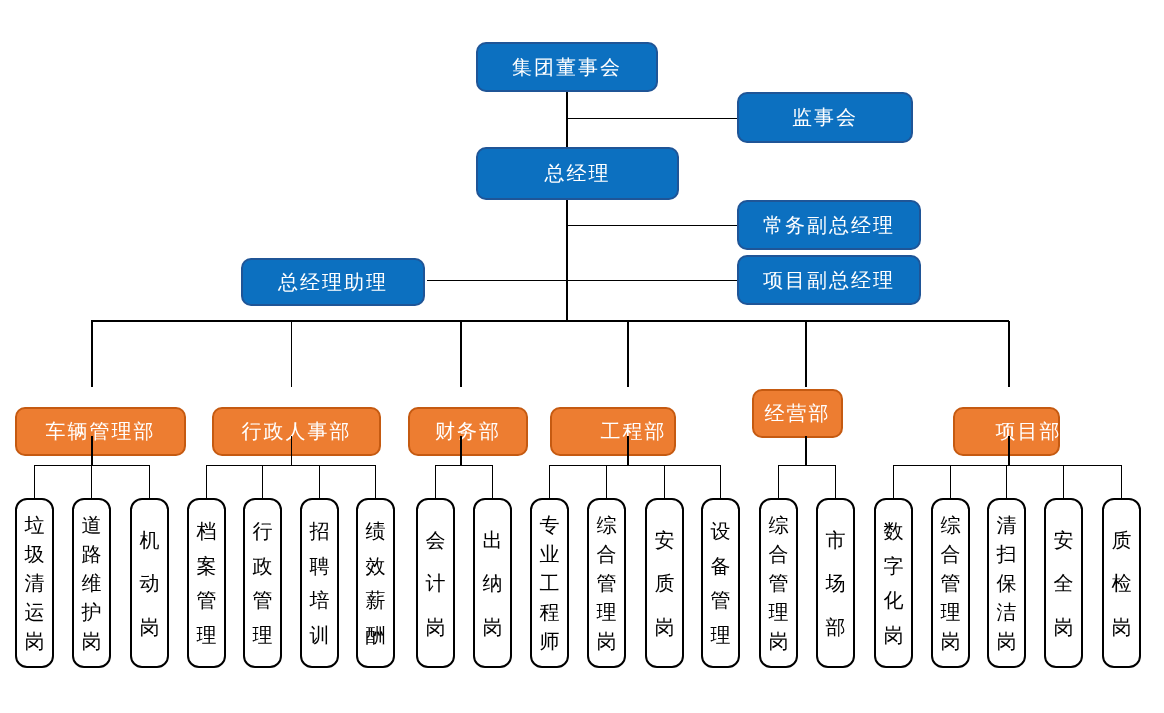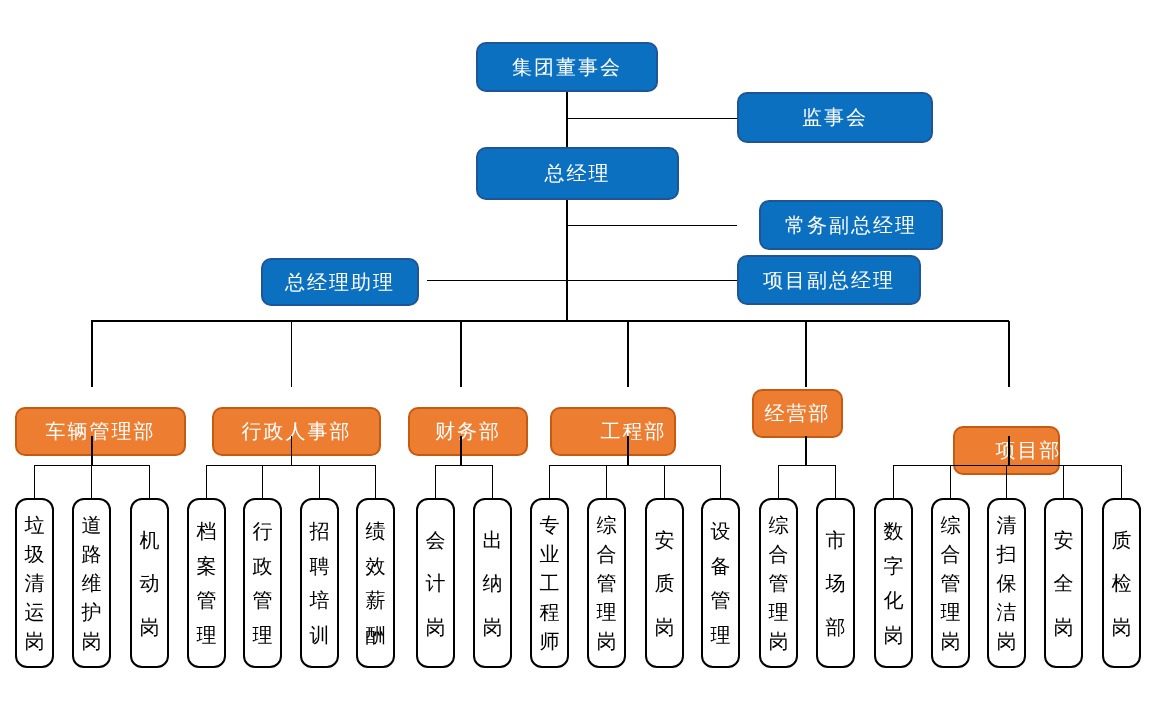--- a/index.html
+++ b/index.html
@@ -56,27 +56,27 @@
   .leaf span{display:block;}
   .line{position:absolute;background:var(--line-color);}
 </style>
 </head>
 <body>
 
 <div id="canvas">
 
   <div class="node blue" style="left:476px;top:42px;width:182px;height:50px;">集团董事会</div>
 
-  <div class="node blue" style="left:737px;top:92px;width:196px;height:51px;">监事会</div>
+  <div class="node blue" style="left:737px;top:92px;width:176px;height:51px;">监事会</div>
 
   <div class="node blue" style="left:476px;top:147px;width:203px;height:53px;">总经理</div>
 
-  <div class="node blue" style="left:759px;top:200px;width:184px;height:50px;">常务副总经理</div>
-
-  <div class="node blue" style="left:241px;top:258px;width:158px;height:48px;margin-left:20px;">总经理助理</div>
+  <div class="node blue" style="left:737px;top:200px;width:184px;height:50px;">常务副总经理</div>
+
+  <div class="node blue" style="left:241px;top:258px;width:184px;height:48px;">总经理助理</div>
 
   <div class="node blue" style="left:737px;top:255px;width:184px;height:50px;">项目副总经理</div>
 
   <div class="line" style="left:566px;top:92px;width:1.5px;height:55px;"></div>
   <div class="line" style="left:567px;top:117.5px;width:170px;height:1.4px;"></div>
   <div class="line" style="left:565.5px;top:200px;width:2px;height:121px;"></div>
   <div class="line" style="left:567px;top:224.5px;width:170px;height:1.4px;"></div>
   <div class="line" style="left:427px;top:280px;width:310px;height:1.4px;"></div>
 
   <div class="line" style="left:91.3px;top:319.5px;width:918px;height:2px;"></div>
@@ -85,21 +85,21 @@
   <div class="line" style="left:460.3px;top:321px;width:1.4px;height:66px;"></div>
   <div class="line" style="left:627.3px;top:321px;width:1.4px;height:66px;"></div>
   <div class="line" style="left:805.3px;top:321px;width:1.4px;height:66px;"></div>
   <div class="line" style="left:1008.3px;top:321px;width:1.4px;height:66px;"></div>
 
   <div class="node orange" style="left:15px;top:387px;width:171px;height:49px;">车辆管理部</div>
   <div class="node orange" style="left:212px;top:387px;width:169px;height:49px;">行政人事部</div>
   <div class="node orange" style="left:408px;top:387px;width:120px;height:49px;">财务部</div>
   <div class="node orange" style="left:550px;top:387px;width:126px;height:49px;padding-left:41px;">工程部</div>
   <div class="node orange" style="left:752px;top:369px;width:91px;height:49px;">经营部</div>
-  <div class="node orange" style="left:953px;top:406px;width:107px;height:49px;padding-left:44px;">项目部</div>
+  <div class="node orange" style="left:953px;top:387px;width:107px;height:49px;padding-left:44px;">项目部</div>
 
   <div class="line" style="left:91.3px;top:436px;width:1.4px;height:30px;"></div>
   <div class="line" style="left:290.8px;top:436px;width:1.4px;height:30px;"></div>
   <div class="line" style="left:460.3px;top:436px;width:1.4px;height:30px;"></div>
   <div class="line" style="left:627.3px;top:436px;width:1.4px;height:30px;"></div>
   <div class="line" style="left:805.3px;top:436px;width:1.4px;height:30px;"></div>
   <div class="line" style="left:1008.3px;top:436px;width:1.4px;height:30px;"></div>
 
   <div class="line" style="left:34.5px;top:465px;width:115px;height:1.4px;"></div>
   <div class="line" style="left:206.5px;top:465px;width:169px;height:1.4px;"></div>

